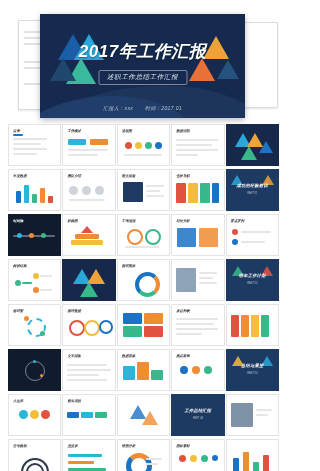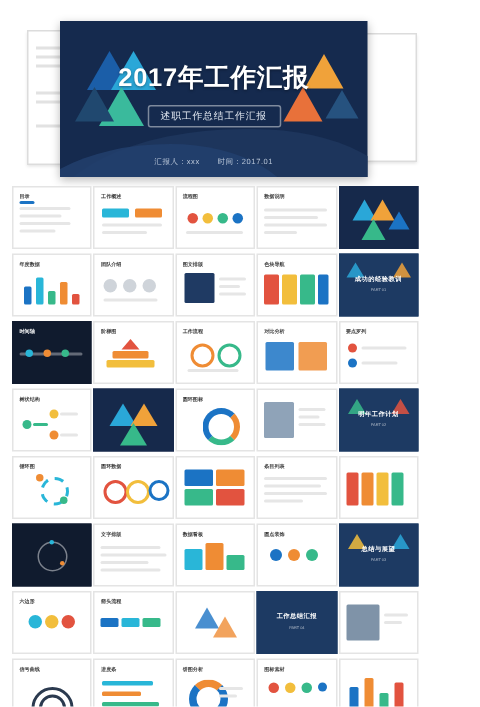--- a/index.html
+++ b/index.html
@@ -2,21 +2,21 @@
 <html><head>
 <meta charset="utf-8">
 <style>
   html,body{margin:0;padding:0;}
   body{
     width:285px;height:471px;
     background:#ffffff;
     font-family:"Liberation Sans", sans-serif;
     overflow:hidden;
   }
-  .page{position:relative;width:285px;height:471px;background:#fff;}
+  .page{position:relative;width:285px;height:471px;background:#fff;font-style:italic;}
 
   
   .hero-wrap{position:absolute;left:0;top:14px;width:285px;height:106px;}
   .hero-bg-left{
     position:absolute;left:18px;top:6px;width:46px;height:88px;
     background:#ffffff;border:1px solid #dcdcdc;box-shadow:0 1px 2px rgba(0,0,0,.10);
   }
   .hero-bg-left .ln{position:absolute;left:5px;height:2px;background:#e2e2e2;}
   .hero-bg-right{
     position:absolute;left:236px;top:8px;width:40px;height:84px;

